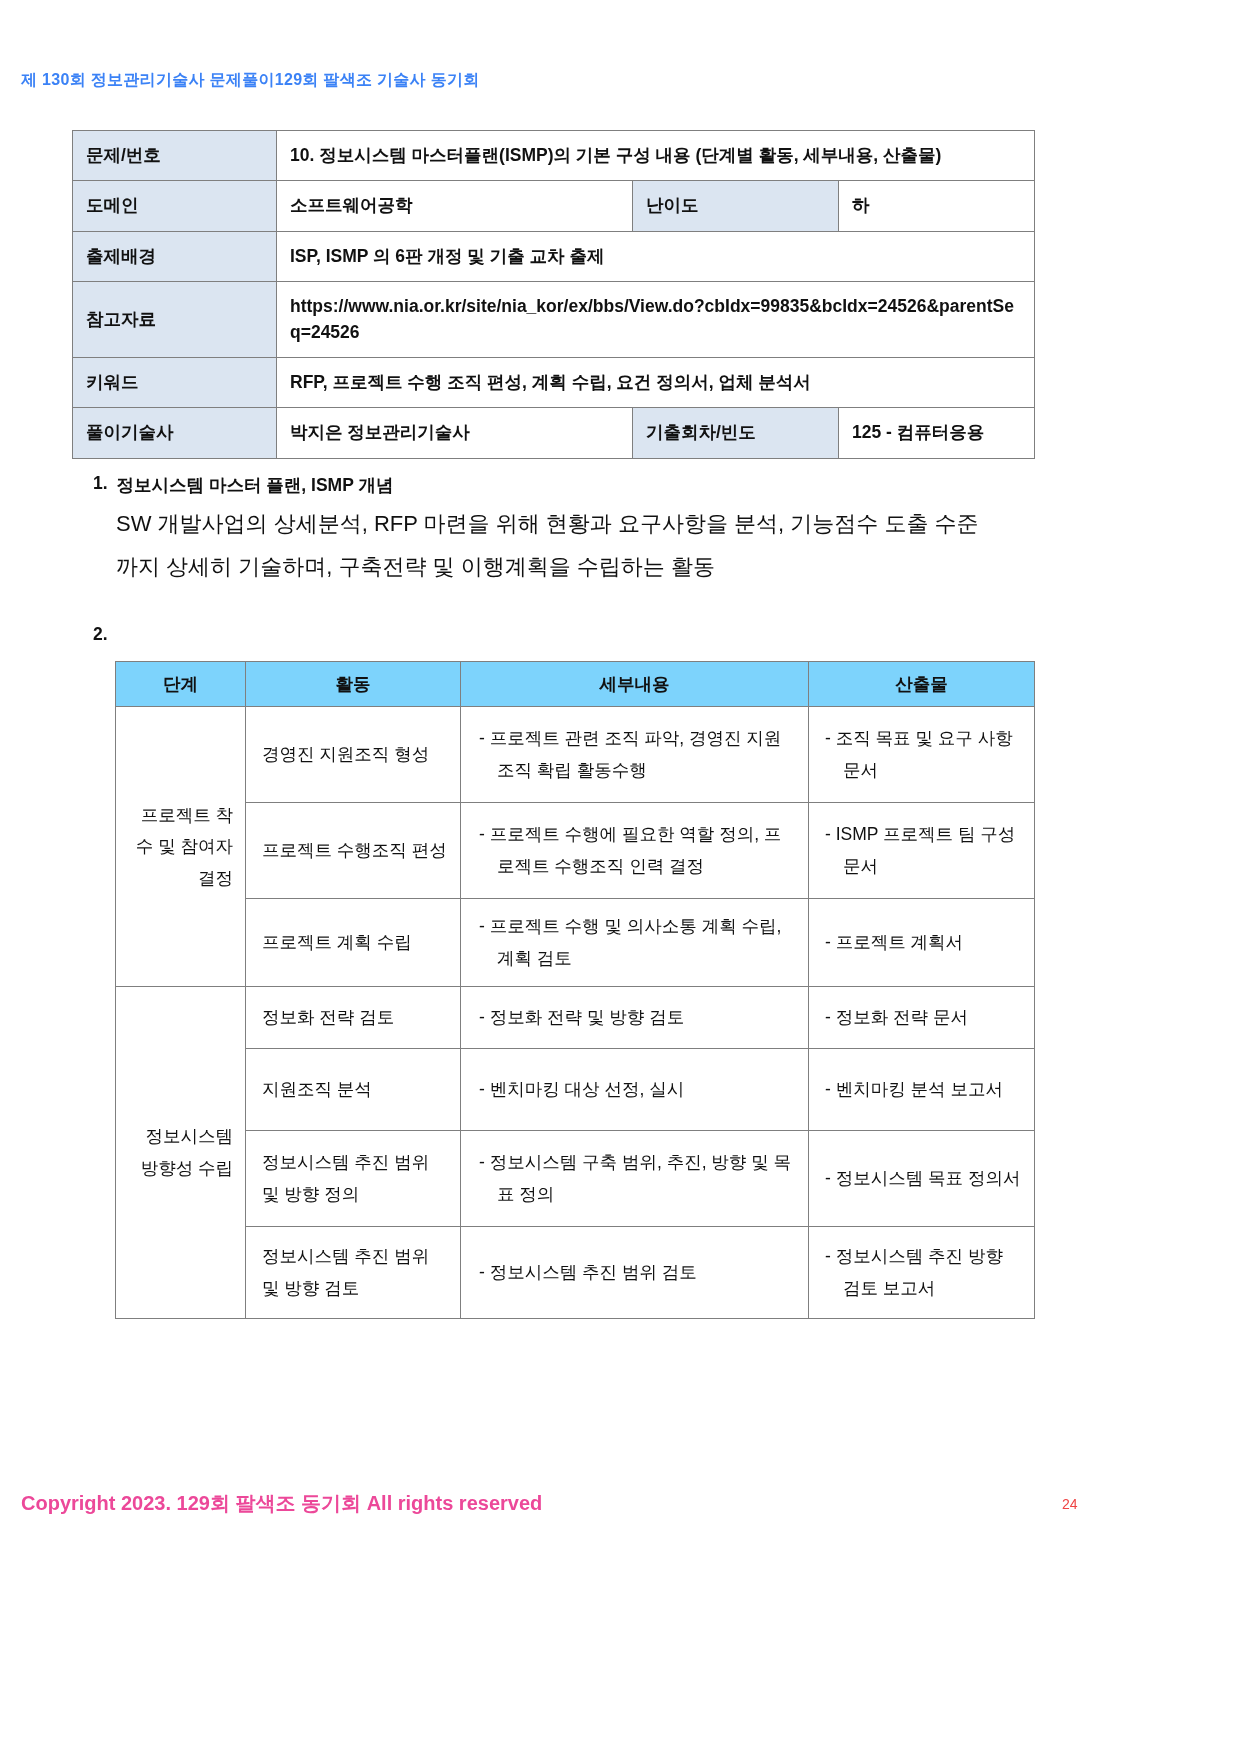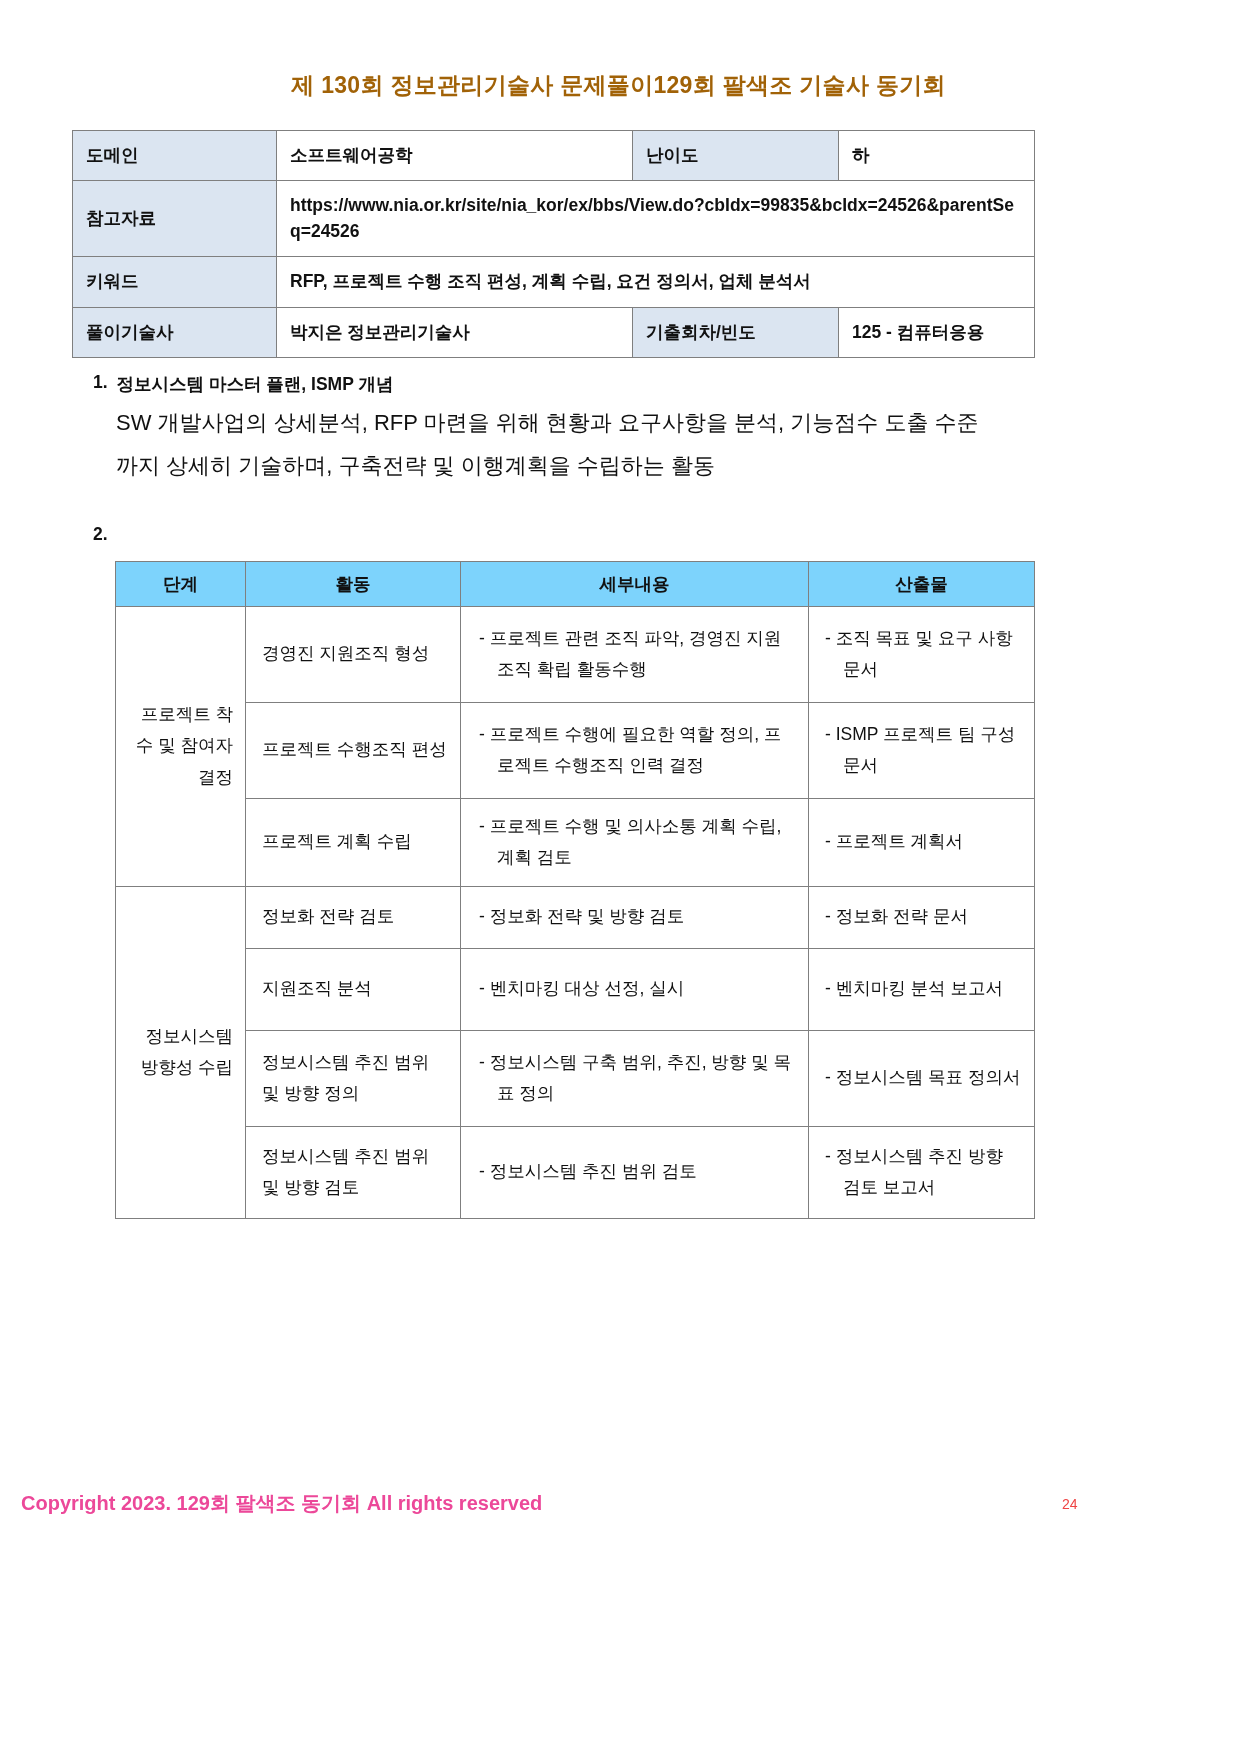--- a/index.html
+++ b/index.html
@@ -13,24 +13,24 @@
     position: relative;
     overflow: hidden;
   }
 
   .doc-header {
     position: absolute;
     top: 70px;
     left: 21px;
     right: 24px;
     display: flex;
-    justify-content: center;
-    font-weight: bold;
-    font-size: 23px;
-    color: #a16207;
+    justify-content: flex-start;
+    font-weight: bold;
+    font-size: 16px;
+    color: #3b82f6;
     letter-spacing: 0.3px;
   }
 
   .content {
     position: absolute;
     top: 130px;
     left: 72px;
     width: 963px;
   }
 
@@ -123,25 +123,33 @@
 <div class="content">
 
   <table class="info-table">
     <colgroup>
       <col style="width:204px">
         <col style="width:356px">
         <col style="width:206px">
         <col>
     </colgroup>
     <tbody>
+        <tr>
+      <td class="lbl">문제/번호</td>
+      <td colspan="3">10. 정보시스템 마스터플랜(ISMP)의 기본 구성 내용 (단계별 활동, 세부내용, 산출물)</td>
+    </tr>
     <tr>
       <td class="lbl">도메인</td>
       <td>소프트웨어공학</td>
       <td class="lbl">난이도</td>
       <td>하</td>
+    </tr>
+    <tr>
+      <td class="lbl">출제배경</td>
+      <td colspan="3">ISP, ISMP 의 6판 개정 및 기출 교차 출제</td>
     </tr>
     <tr>
       <td class="lbl">참고자료</td>
       <td colspan="3"><a class="ref-link">https://www.nia.or.kr/site/nia_kor/ex/bbs/View.do?cbIdx=99835&amp;bcIdx=24526&amp;parentSeq=24526</a></td>
     </tr>
     <tr>
       <td class="lbl">키워드</td>
       <td colspan="3">RFP, 프로젝트 수행 조직 편성, 계획 수립, 요건 정의서, 업체 분석서</td>
     </tr>
     <tr>

